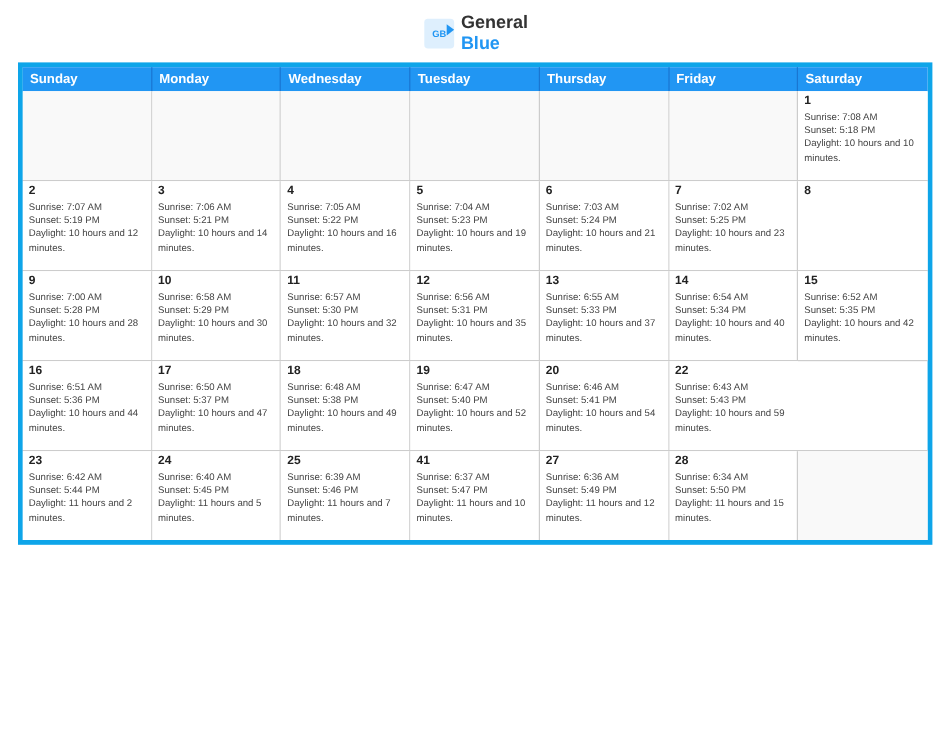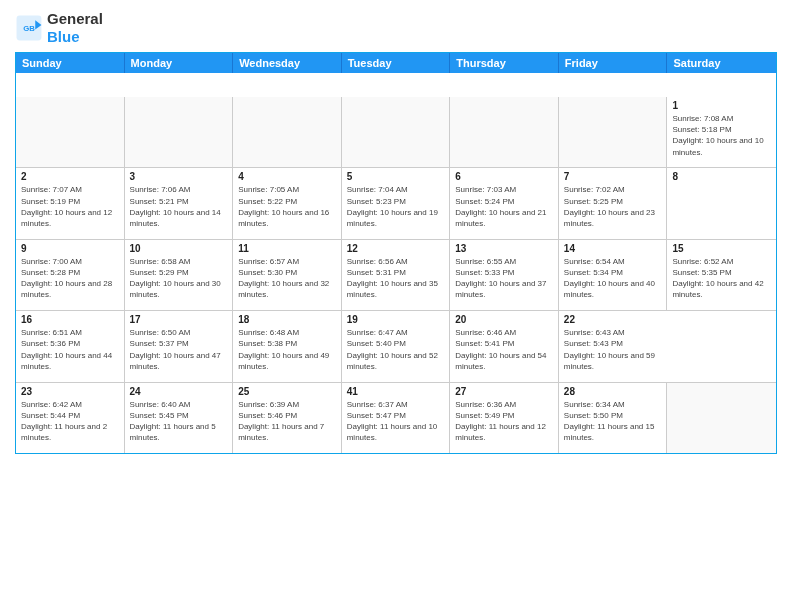--- a/index.html
+++ b/index.html
@@ -9,20 +9,21 @@
       width: 792px;
       height: 612px;
       overflow: hidden;
     }
     .page {
       width: 792px;
       height: 464px;
       padding: 10px 15px 10px 15px;
       display: flex;
       flex-direction: column;
+      align-items: center;
     }
     .header {
       display: flex;
       align-items: flex-start;
       justify-content: space-between;
       margin-bottom: 6px;
     }
     .logo {
       display: flex;
       align-items: center;
@@ -52,22 +53,21 @@
     }
     .title-block h2 {
       font-size: 13px;
       color: #444;
       font-weight: normal;
     }
     .calendar {
       flex: 1;
       display: flex;
       flex-direction: column;
-      border: 1px solid #0ea5e9;
-      gap: 24px;
+      border: 4px solid #0ea5e9;
     }
     .cal-header {
       display: grid;
       grid-template-columns: repeat(7, 1fr);
       background: #2196F3;
     }
     .cal-header-cell {
       color: #fff;
       font-size: 11px;
       font-weight: bold;

